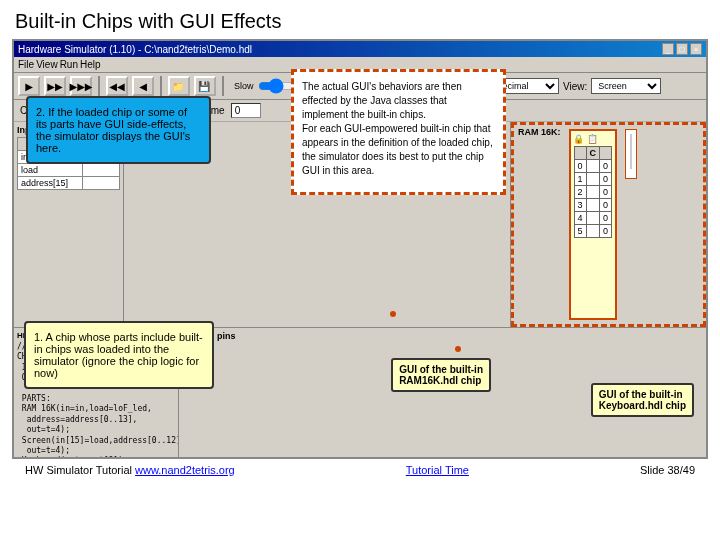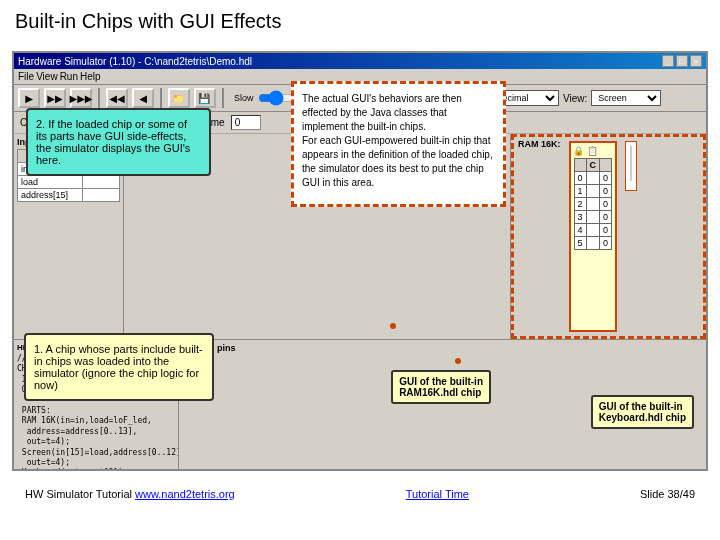--- a/index.html
+++ b/index.html
@@ -18,21 +18,21 @@
       padding: 10px 15px 6px 15px;
       color: #000;
     }
 
     
     .simulator-outer {
       position: relative;
       border: 2px solid #888;
       background: #d4d0c8;
       width: 696px;
-      margin: 12px auto;
+      margin: 0 auto;
       height: 420px;
     }
 
     
     .sim-titlebar {
       background: linear-gradient(to right, #000080, #1084d0);
       color: white;
       font-size: 10px;
       padding: 2px 4px;
       display: flex;
@@ -198,21 +198,21 @@
       background: #ffffcc;
       border: 2px solid #cc4400;
       margin: 4px;
       padding: 3px;
       font-size: 9px;
     }
 
     
     .bubble-1 {
       position: absolute;
-      background: #5eead4;
+      background: #0ea5e9;
       border: 2px solid #333;
       border-radius: 4px;
       padding: 8px;
       font-size: 11px;
       width: 185px;
       top: 40px;
       left: 8px;
       z-index: 10;
     }
 

